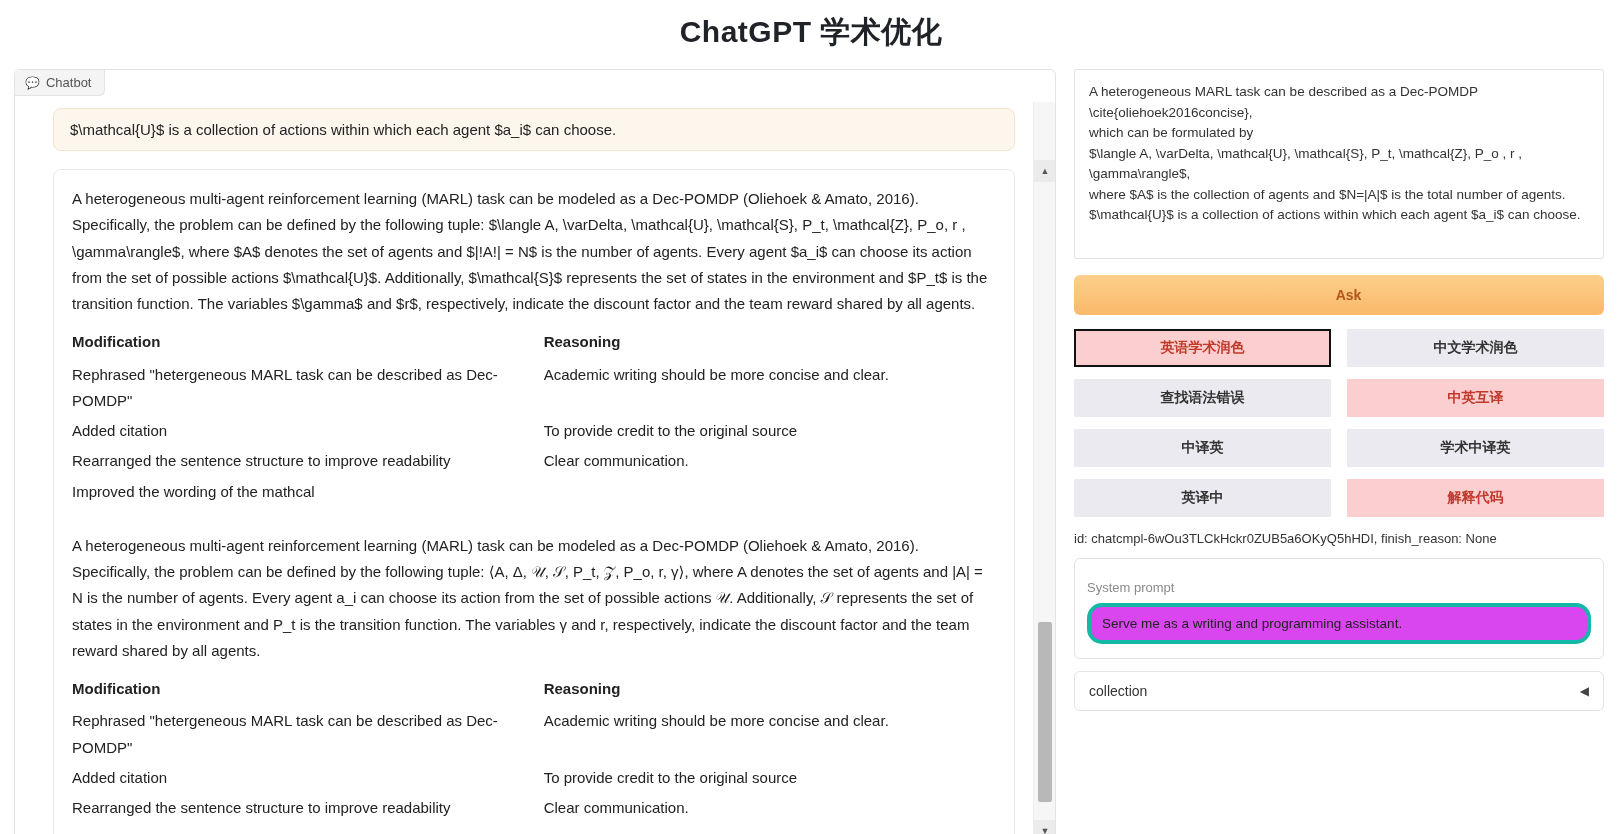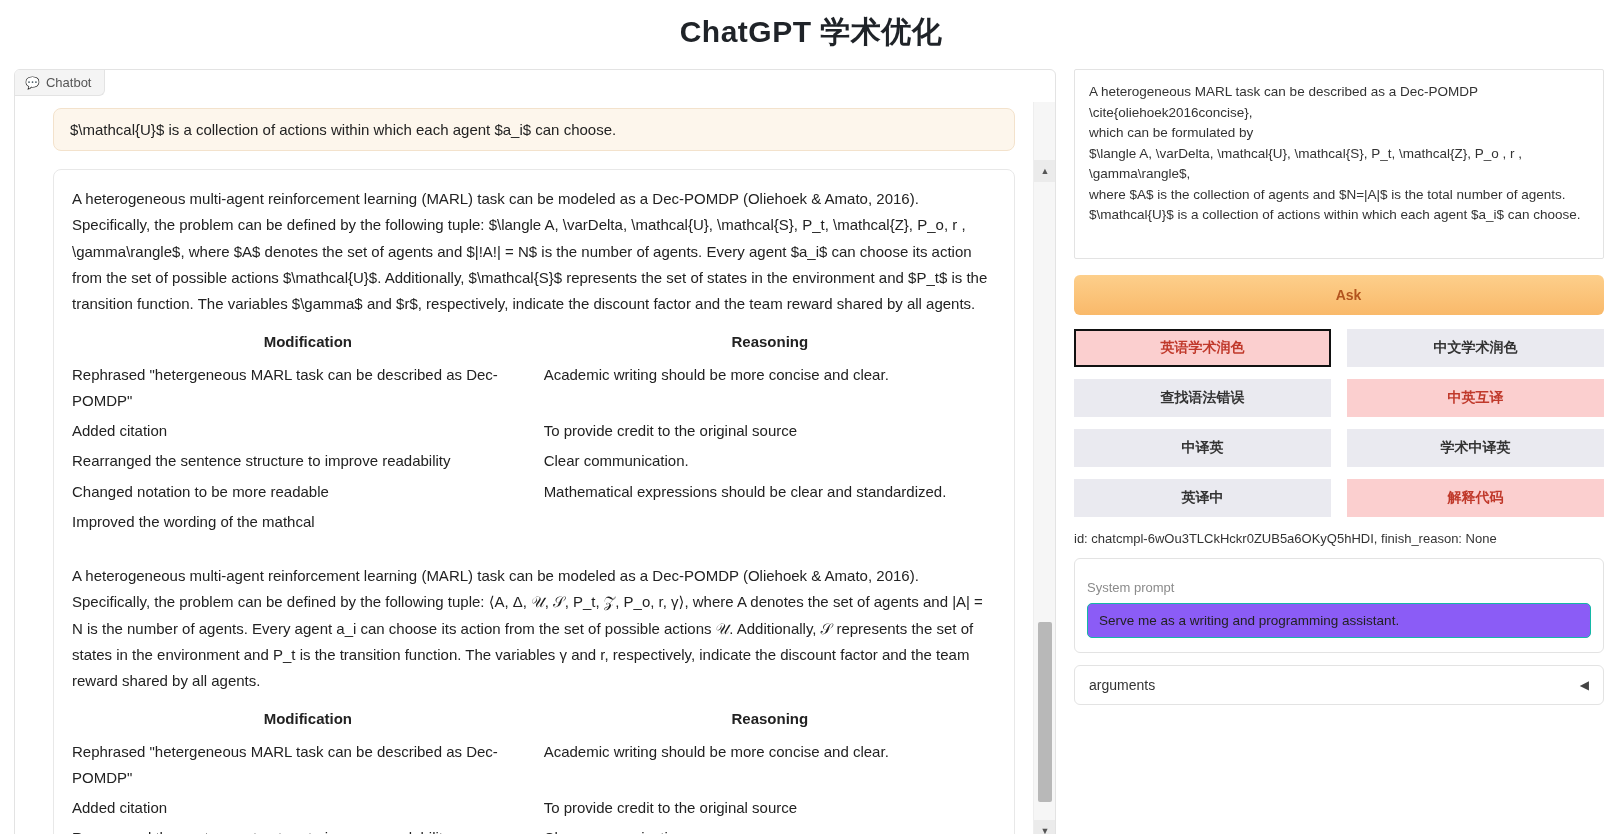--- a/index.html
+++ b/index.html
@@ -83,21 +83,21 @@
     background: #fff;
   }
   .bubble-bot p { margin: 0 0 6px 0; }
 
   .mod-table { width: 100%; margin-top: 12px; }
   .mod-table .row { display: flex; }
   .mod-table .head { justify-content: flex-start; font-weight: bold; margin-bottom: 6px; }
   .mod-table .c1 { width: 490px; }
   .mod-table .c2 { width: 470px; }
   .mod-table .head .c1,
-  .mod-table .head .c2 { text-align: center; }
+  .mod-table .head .c2 { text-align: left; }
   .mod-table .row + .row { margin-top: 4px; }
 
   
   .chat-scrollbar {
     position: absolute;
     top: 32px; right: 0; bottom: 0;
     width: 22px;
     background: #f6f6f6;
     border-left: 1px solid #eee;
   }
@@ -176,27 +176,27 @@
   .sys-box {
     margin-top: 12px;
     border: 1px solid #e3e3e3;
     border-radius: 6px;
     padding: 21px 12px 14px 12px;
     background: #fff;
   }
   .sys-label { font-size: 13px; color: #8b8b8b; margin-bottom: 8px; }
   .sys-input {
     width: 100%;
-    border: 1px solid #14b8a6;
-    border-radius: 5px;
+    border: 4px solid #14b8a6;
+    border-radius: 15px;
     padding: 9px 11px;
     font-size: 13.5px;
     color: #222;
     font-family: "Liberation Sans", sans-serif;
-    background: #8b5cf6;
+    background: #d946ef;
   }
 
   .args-row {
     margin-top: 12px;
     border: 1px solid #e3e3e3;
     border-radius: 6px;
     background: #fff;
     height: 40px;
     display: flex; align-items: center; justify-content: space-between;
     padding: 0 14px;
@@ -237,24 +237,20 @@
               <div class="c1">Rephrased "hetergeneous MARL task can be described as Dec-POMDP"</div>
               <div class="c2">Academic writing should be more concise and clear.</div>
             </div>
             <div class="row">
               <div class="c1">Added citation</div>
               <div class="c2">To provide credit to the original source</div>
             </div>
             <div class="row">
               <div class="c1">Rearranged the sentence structure to improve readability</div>
               <div class="c2">Clear communication.</div>
-            </div>
-            <div class="row">
-              <div class="c1">Changed notation to be more readable</div>
-              <div class="c2">Mathematical expressions should be clear and standardized.</div>
             </div>
             <div class="row">
               <div class="c1">Improved the wording of the mathcal</div>
             </div>
           </div>
 
           <p style="margin-top:28px;">A heterogeneous multi-agent reinforcement learning (MARL) task can be modeled as a Dec-POMDP (Oliehoek &amp; Amato, 2016). Specifically, the problem can be defined by the following tuple: ⟨A, Δ, 𝒰, 𝒮, P_t, 𝒵, P_o, r, γ⟩, where A denotes the set of agents and |A| = N is the number of agents. Every agent a_i can choose its action from the set of possible actions 𝒰. Additionally, 𝒮 represents the set of states in the environment and P_t is the transition function. The variables γ and r, respectively, indicate the discount factor and the team reward shared by all agents.</p>
           <div class="mod-table">
             <div class="row head">
               <div class="c1">Modification</div>
@@ -306,19 +302,19 @@
       </div>
 
       <div class="meta-line">id: chatcmpl-6wOu3TLCkHckr0ZUB5a6OKyQ5hHDI, finish_reason: None</div>
 
       <div class="sys-box">
         <div class="sys-label">System prompt</div>
         <input class="sys-input" value="Serve me as a writing and programming assistant." style="">
       </div>
 
       <div class="args-row">
-        <span>arguments</span>
+        <span>collection</span>
         <span class="caret">◀</span>
       </div>
 
     </div>
   </div>
 </div>
 
 </body></html>

